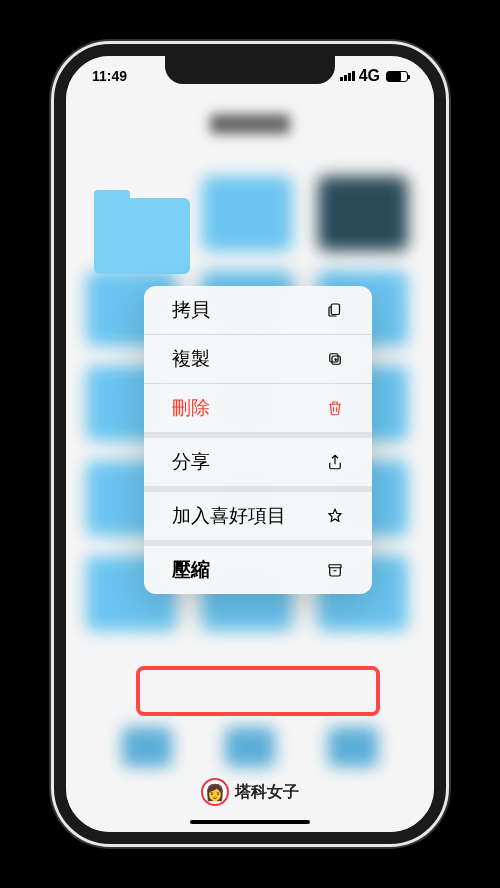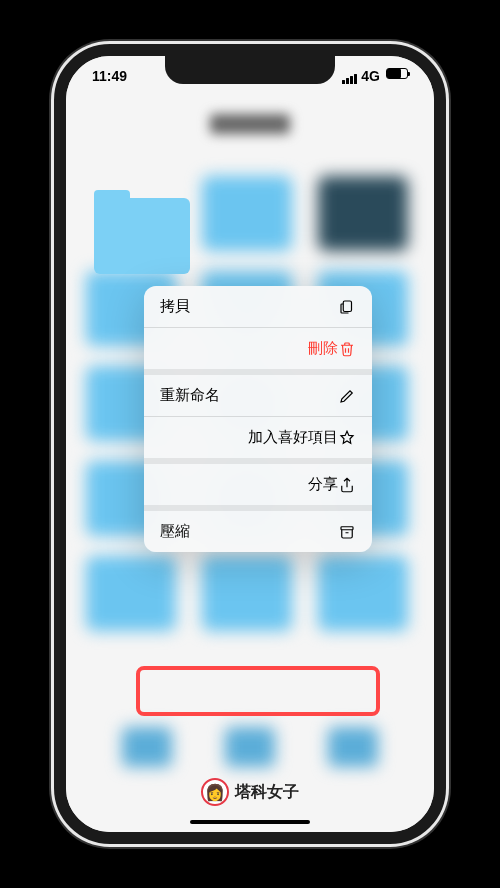--- a/index.html
+++ b/index.html
@@ -42,21 +42,21 @@
       height: 24px;
       display: flex;
       justify-content: space-between;
       align-items: center;
       padding: 0 26px;
       z-index: 90;
       font-size: 14px;
       font-weight: 600;
       gap: 44px;
     }
-    .status-right { display: flex; gap: 4px; font-size: 14px; }
+    .status-right { display: flex; align-items: center; gap: 4px; font-size: 16px; }
     .signal { display: flex; gap: 1px; align-items: flex-end; }
     .signal span { width: 3px; background: #000; border-radius: 0.5px; }
     .signal span:nth-child(1){height:4px}.signal span:nth-child(2){height:6px}.signal span:nth-child(3){height:8px}.signal span:nth-child(4){height:10px}
     .battery { width: 22px; height: 11px; border: 1px solid #000; border-radius: 3px; position: relative; margin-left: 2px; }
     .battery::after { content:''; position:absolute; right:-3px; top:3px; width:2px; height:4px; background:#000; border-radius:0 1px 1px 0; }
     .battery-fill { width:70%; height:100%; background:#000; border-radius:1px; }
 
     .blurred-bg {
       position: absolute;
       inset: 0;
@@ -129,30 +129,30 @@
       backdrop-filter: blur(20px);
       border-radius: 12px;
       overflow: hidden;
       z-index: 60;
       box-shadow: 0 10px 40px rgba(0,0,0,0.2);
     }
     .menu-item {
       display: flex;
       justify-content: space-between;
       align-items: center;
-      padding: 11px 16px;
+      padding: 11px 28px;
       border-bottom: 0.5px solid rgba(0,0,0,0.12);
-      font-size: 15px;
+      font-size: 19px;
       color: #000;
       cursor: pointer;
       position: relative;
     }
-    .menu-item:last-child { border-bottom: none; }
+    .menu-item:last-child { border-bottom: none; font-weight: bold; }
     .menu-item.destructive { color: #ff3b30; }
-    .menu-item.separator-after { border-bottom: 6px solid rgba(0,0,0,0.08); justify-content: flex-end; }
+    .menu-item.separator-after { border-bottom: 6px solid rgba(0,0,0,0.08); }
     .menu-icon { width: 18px; height: 18px; display:flex; align-items:center; justify-content:center; }
     .menu-icon svg { width: 18px; height: 18px; }
 
     .highlight-box {
       position: absolute;
       top: 610px;
       left: 70px;
       width: 244px;
       height: 50px;
       border: 4px solid #ff4747;
@@ -251,49 +251,51 @@
   <div class="context-menu">
     <div class="menu-item">
       <span>拷貝</span>
       <span class="menu-icon">
           <svg viewBox="0 0 24 24" fill="none" stroke="currentColor" stroke-width="1.6">
             <rect x="7" y="4" width="11" height="14" rx="2"></rect>
             <path d="M7 8H5a1 1 0 00-1 1v10a1 1 0 001 1h9"></path>
           </svg>
         </span>
     </div>
+    <div class="menu-item">
+      <span>複製</span>
+      <span class="menu-icon">
+          <svg viewBox="0 0 24 24" fill="none" stroke="currentColor" stroke-width="1.6">
+            <rect x="8" y="8" width="11" height="11" rx="2"></rect>
+            <rect x="5" y="5" width="11" height="11" rx="2"></rect>
+            <path d="M13 11v4M11 13h4"></path>
+          </svg>
+        </span>
+    </div>
     <div class="menu-item destructive separator-after">
       <span>刪除</span>
       <span class="menu-icon">
           <svg viewBox="0 0 24 24" fill="none" stroke="#ff3b30" stroke-width="1.6">
             <path d="M4 7h16M9 7V5a1 1 0 011-1h4a1 1 0 011 1v2M6 7l1 12a2 2 0 002 2h6a2 2 0 002-2l1-12M10 11v6M14 11v6"></path>
           </svg>
         </span>
     </div>
-    <div class="menu-item">
-      <span>重新命名</span>
-      <span class="menu-icon">
-          <svg viewBox="0 0 24 24" fill="none" stroke="currentColor" stroke-width="1.6">
-            <path d="M4 20l4-1 11-11-3-3L5 16l-1 4z"></path>
+    <div class="menu-item separator-after">
+      <span>分享</span>
+      <span class="menu-icon">
+          <svg viewBox="0 0 24 24" fill="none" stroke="currentColor" stroke-width="1.6">
+            <path d="M12 3v12M8 7l4-4 4 4M5 13v6a2 2 0 002 2h10a2 2 0 002-2v-6"></path>
           </svg>
         </span>
     </div>
     <div class="menu-item separator-after">
       <span>加入喜好項目</span>
       <span class="menu-icon">
           <svg viewBox="0 0 24 24" fill="none" stroke="currentColor" stroke-width="1.6">
             <path d="M12 3l2.5 5.5L20 9l-4 4 1 6-5-3-5 3 1-6-4-4 5.5-.5L12 3z"></path>
-          </svg>
-        </span>
-    </div>
-    <div class="menu-item separator-after">
-      <span>分享</span>
-      <span class="menu-icon">
-          <svg viewBox="0 0 24 24" fill="none" stroke="currentColor" stroke-width="1.6">
-            <path d="M12 3v12M8 7l4-4 4 4M5 13v6a2 2 0 002 2h10a2 2 0 002-2v-6"></path>
           </svg>
         </span>
     </div>
     <div class="menu-item">
       <span>壓縮</span>
       <span class="menu-icon">
           <svg viewBox="0 0 24 24" fill="none" stroke="currentColor" stroke-width="1.6">
             <rect x="4" y="5" width="16" height="4" rx="1"></rect>
             <path d="M5 9v9a2 2 0 002 2h10a2 2 0 002-2V9M10 13h4"></path>
           </svg>

